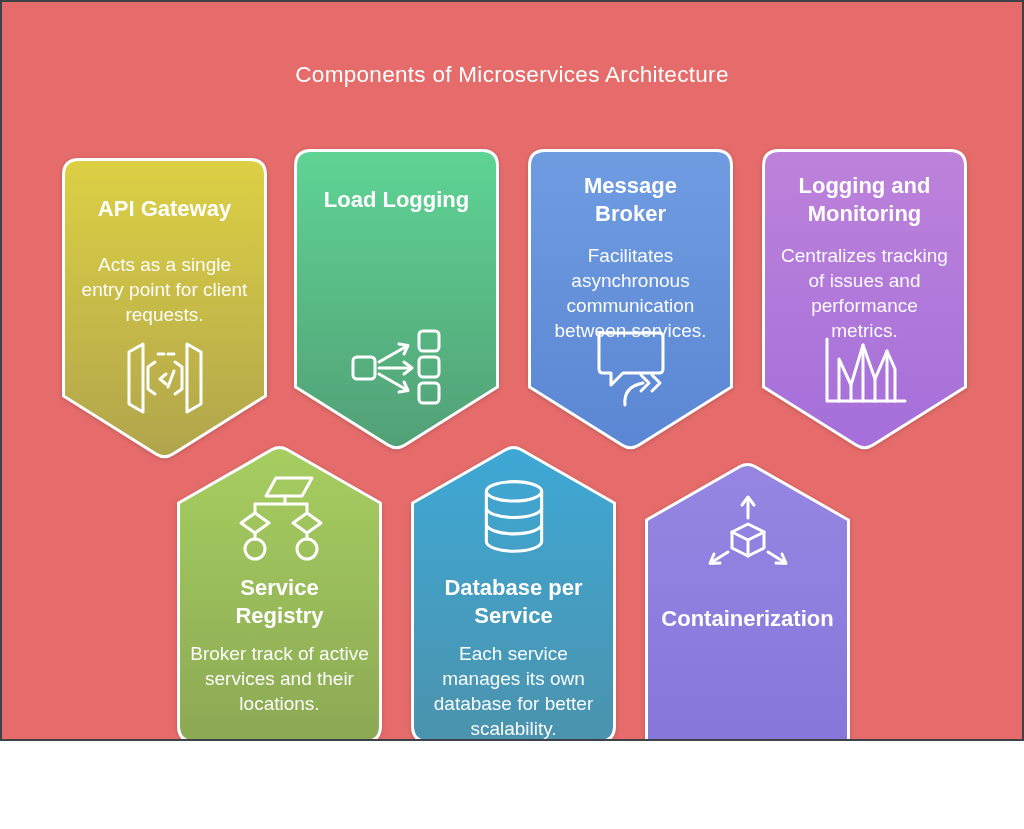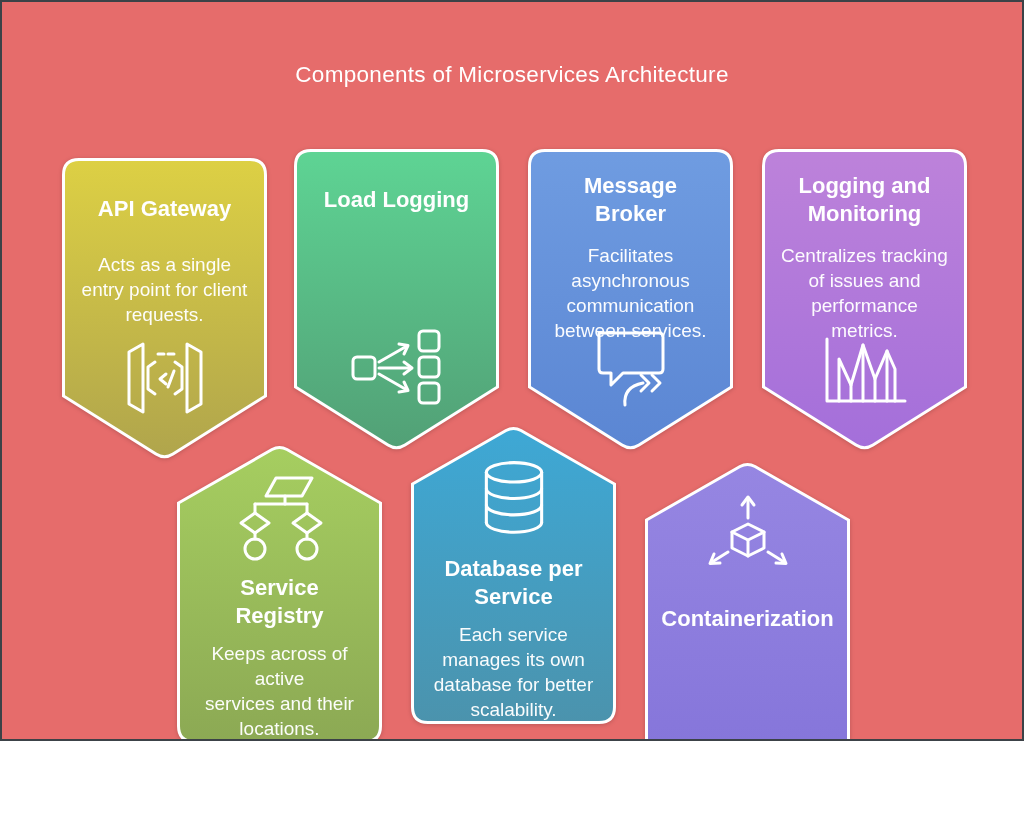--- a/index.html
+++ b/index.html
@@ -193,27 +193,27 @@
           <path d="M25,41 L39,51 L25,61 L11,51 Z"></path>
           <path d="M77,41 L91,51 L77,61 L63,51 Z"></path>
           <path d="M25,61 V67"></path>
           <path d="M77,61 V67"></path>
           <circle cx="25" cy="77" r="10"></circle>
           <circle cx="77" cy="77" r="10"></circle>
         </svg>
       </div>
       <div class="title">Service
 Registry</div>
-      <div class="desc">Keeps across of active
+      <div class="desc">Broker track of active
 services and their
 locations.</div>
     </div>
   </div>
 
-  <div class="card bottom" style="left:409px;top:424px">
+  <div class="card bottom" style="left:409px;top:443px">
     <svg class="shape" viewBox="0 0 205 298">
       <defs>
           <linearGradient id="g5" x1="0" y1="0" x2="0" y2="1">
         <stop offset="0" stop-color="#3ea8d5"></stop>
         <stop offset="1" stop-color="#4b93ad"></stop>
       </linearGradient>
         </defs>
       <path d="M1.5,58 L95,4.5 Q102.5,0.5 110,4.5 L203.5,58 V281 Q203.5,296.5 188,296.5 H17 Q1.5,296.5 1.5,281 Z" fill="url(#g5)" stroke="#fff" stroke-width="3"></path>
     </svg>
     <div class="content">

